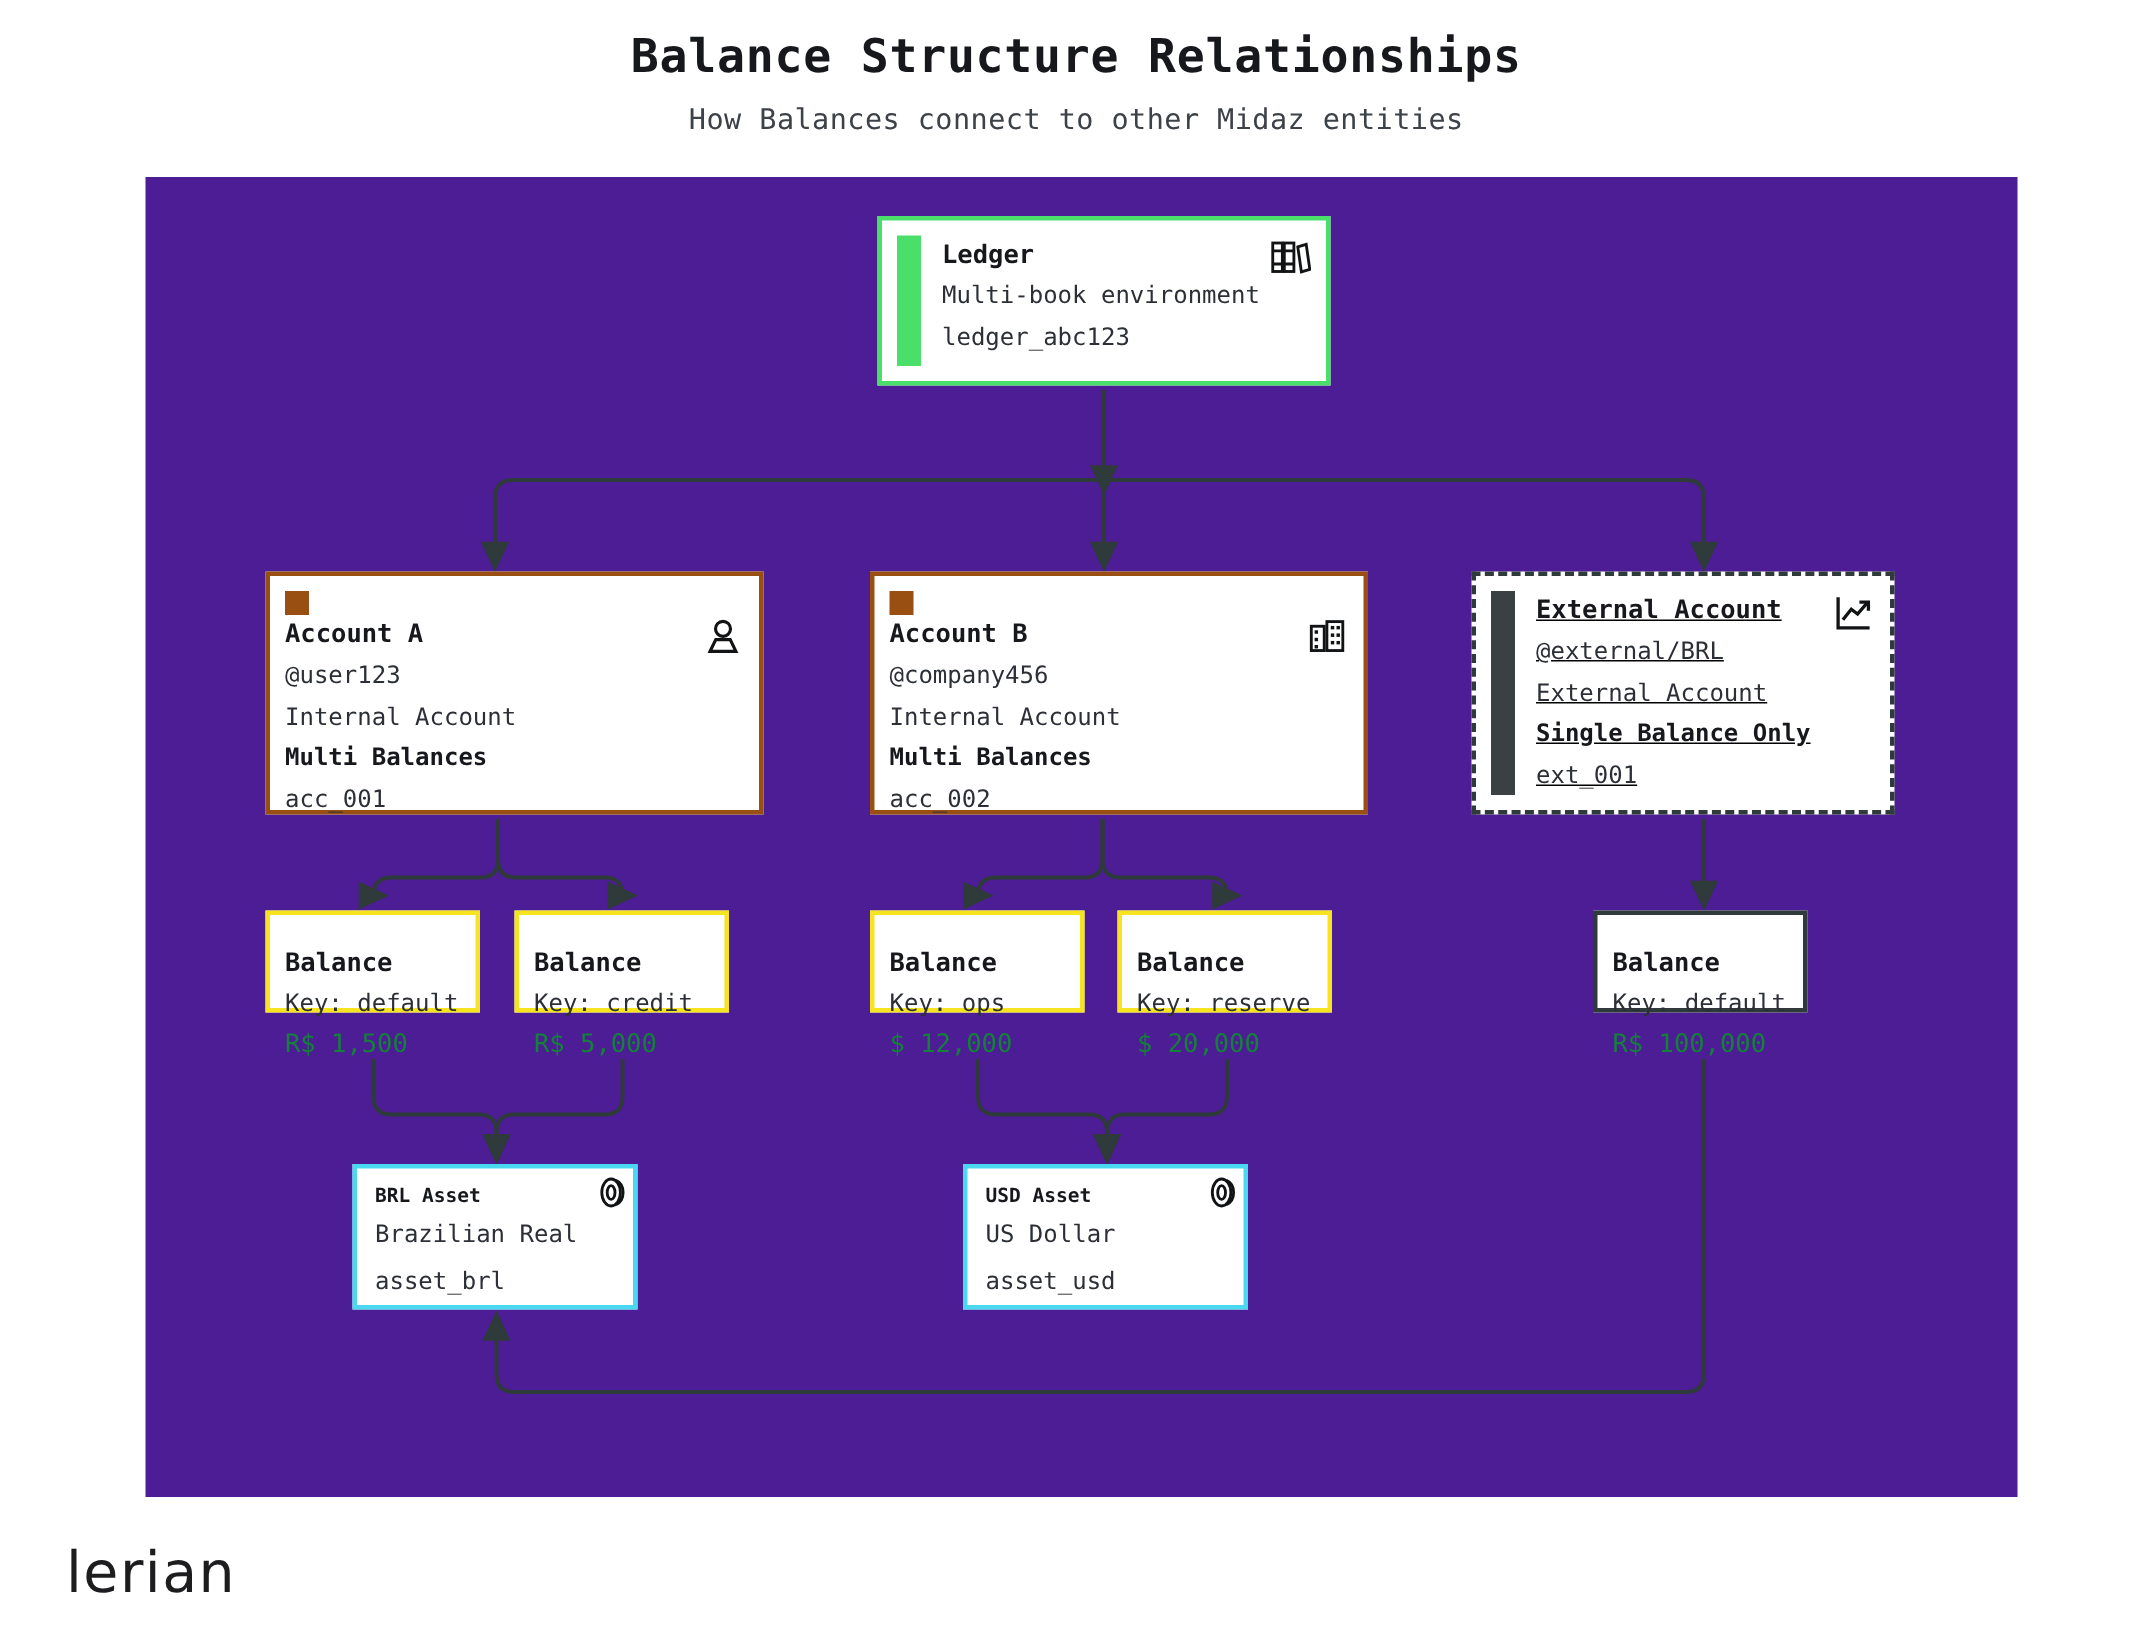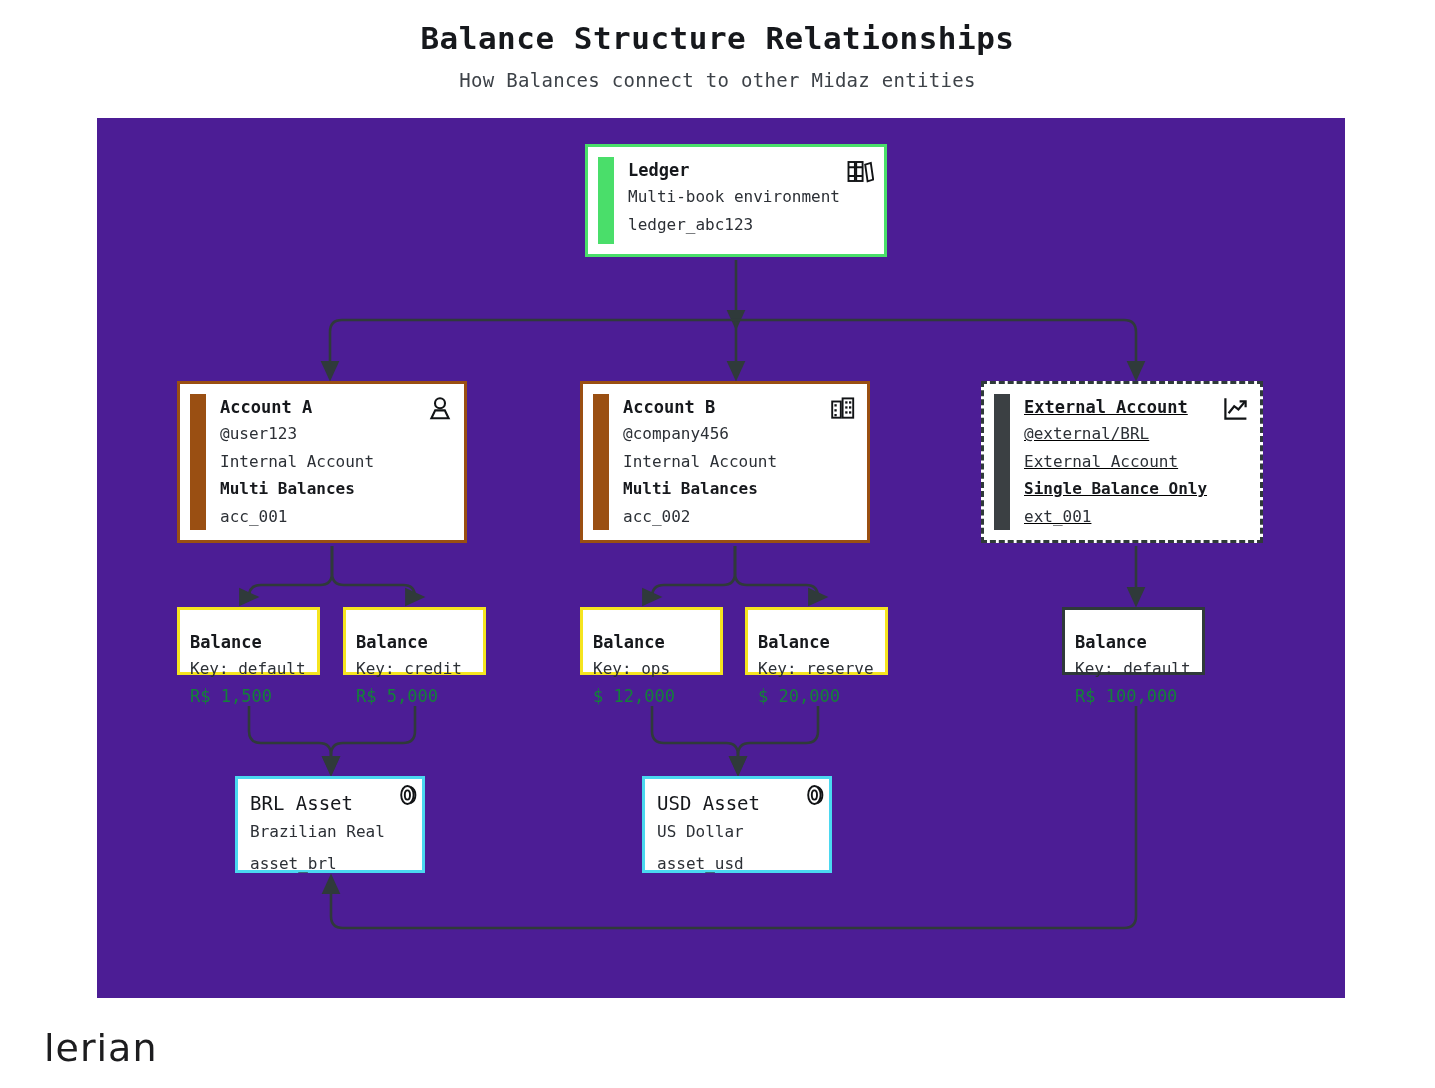--- a/index.html
+++ b/index.html
@@ -49,21 +49,21 @@
   .n-line.strong { font-weight: bold; color: #16181c; }
   .n-id    { font-size: 16px; color: #2c3036; line-height: 1.72; white-space: nowrap; }
 
   .node-icon { position: absolute; right: -2px; top: 1px; width: 28px; height: 28px; }
 
   
   #ledger { left: 488px; top: 26px; width: 302px; height: 113px; border: 3px solid #4ade6a; }
   #ledger .accent { background: #4ade6a; }
 
   
-  .account { width: 290px; height: 162px; }
+  .account { width: 332px; height: 162px; flex-direction: column; }
   .account .accent { background: #9a4f12; }
   #account-a { left: 80px; top: 263px; border: 3px solid #9a4f12; }
   #account-b { left: 483px; top: 263px; border: 3px solid #9a4f12; }
   #account-ext {
     left: 884px; top: 263px; width: 282px; height: 162px;
     border: 3px dashed #2f3a3a; background: #ffffff; text-decoration: underline;
   }
   #account-ext .accent { background: #3b4043; }
 
   
@@ -78,21 +78,21 @@
   #bal-a2 { left: 246px; top: 489px; }
   #bal-b1 { left: 483px; top: 489px; }
   #bal-b2 { left: 648px; top: 489px; }
   #bal-ext { left: 965px; top: 489px; border: 3px solid #2f3a3a; }
 
   
   .asset {
     width: 190px; height: 97px; border: 3px solid #4ad8f0;
     padding: 9px 10px 9px 12px; flex-direction: column;
   }
-  .asset .a-title { font-size: 19px; font-weight: normal; color: #16181c; line-height: 1.6; }
+  .asset .a-title { font-size: 13px; font-weight: bold; color: #16181c; line-height: 1.6; }
   .asset .a-desc  { font-size: 16px; color: #2c3036; line-height: 1.72; white-space: nowrap; }
   .asset .a-id    { font-size: 16px; color: #2c3036; line-height: 1.72; white-space: nowrap; margin-top: 4px; }
   #asset-brl { left: 138px; top: 658px; }
   #asset-usd { left: 545px; top: 658px; }
   .asset .node-icon { right: 2px; top: 4px; width: 24px; height: 24px; }
 
   
   #logo {
     position: absolute; left: 44px; top: 1026px;
     font-family: "DejaVu Sans", "Liberation Sans", sans-serif;

